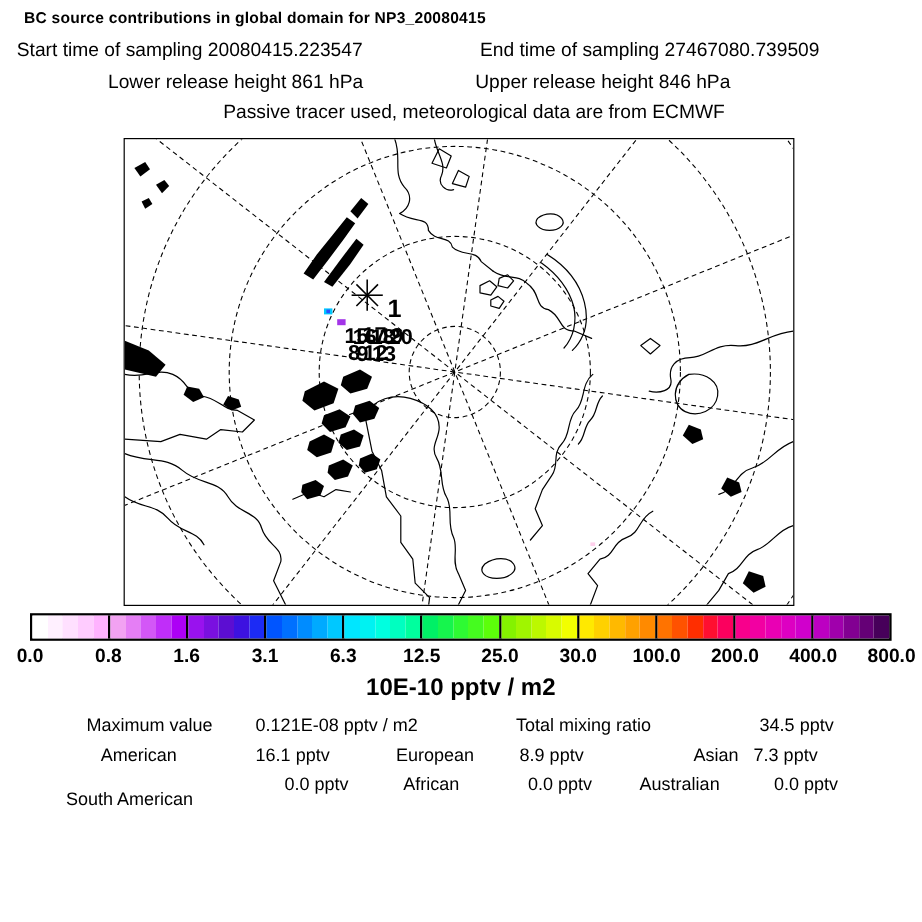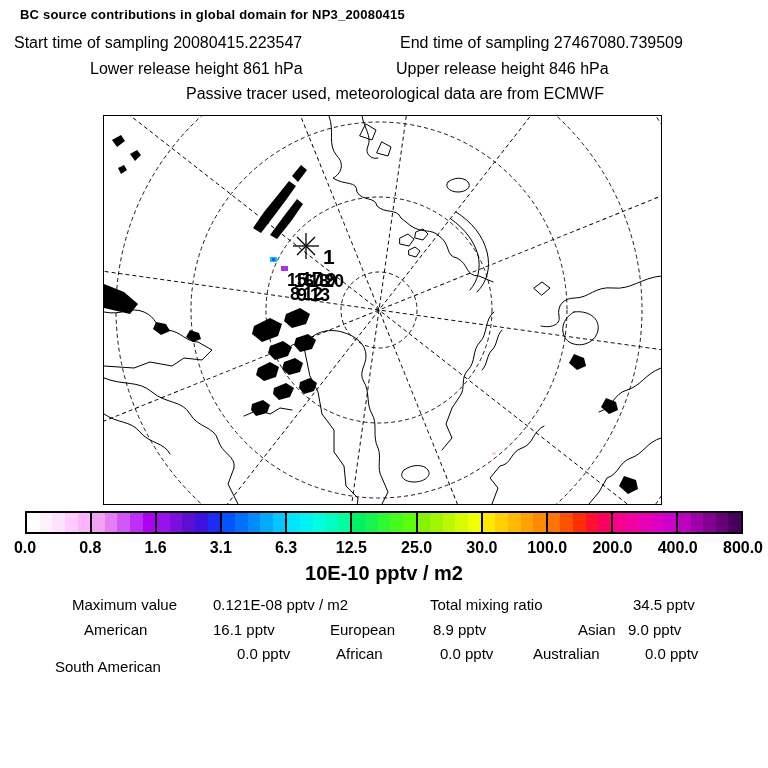--- a/index.html
+++ b/index.html
@@ -255,20 +255,20 @@
 <div class="abs stat" style="left:72px;top:596px;text-align:right;">Maximum value</div>
 <div class="abs stat" style="left:213px;top:596px;">0.121E-08 pptv / m2</div>
 <div class="abs stat" style="left:430px;top:596px;">Total mixing ratio</div>
 <div class="abs stat" style="left:633px;top:596px;">34.5 pptv</div>
 
 <div class="abs stat" style="left:84px;top:621px;">American</div>
 <div class="abs stat" style="left:213px;top:621px;text-align:right;">16.1 pptv</div>
 <div class="abs stat" style="left:330px;top:621px;text-align:center;">European</div>
 <div class="abs stat" style="left:433px;top:621px;">8.9 pptv</div>
 <div class="abs stat" style="left:546px;top:621px;margin-left:32px;">Asian</div>
-<div class="abs stat" style="left:628px;top:621px;">9.0 pptv</div>
+<div class="abs stat" style="left:628px;top:621px;">7.3 pptv</div>
 
 <div class="abs stat" style="left:55px;top:658px;">South American</div>
 <div class="abs stat" style="left:237px;top:645px;">0.0 pptv</div>
 <div class="abs stat" style="left:336px;top:645px;">African</div>
 <div class="abs stat" style="left:440px;top:645px;">0.0 pptv</div>
 <div class="abs stat" style="left:533px;top:645px;">Australian</div>
 <div class="abs stat" style="left:645px;top:645px;">0.0 pptv</div>
 
 </body></html>

